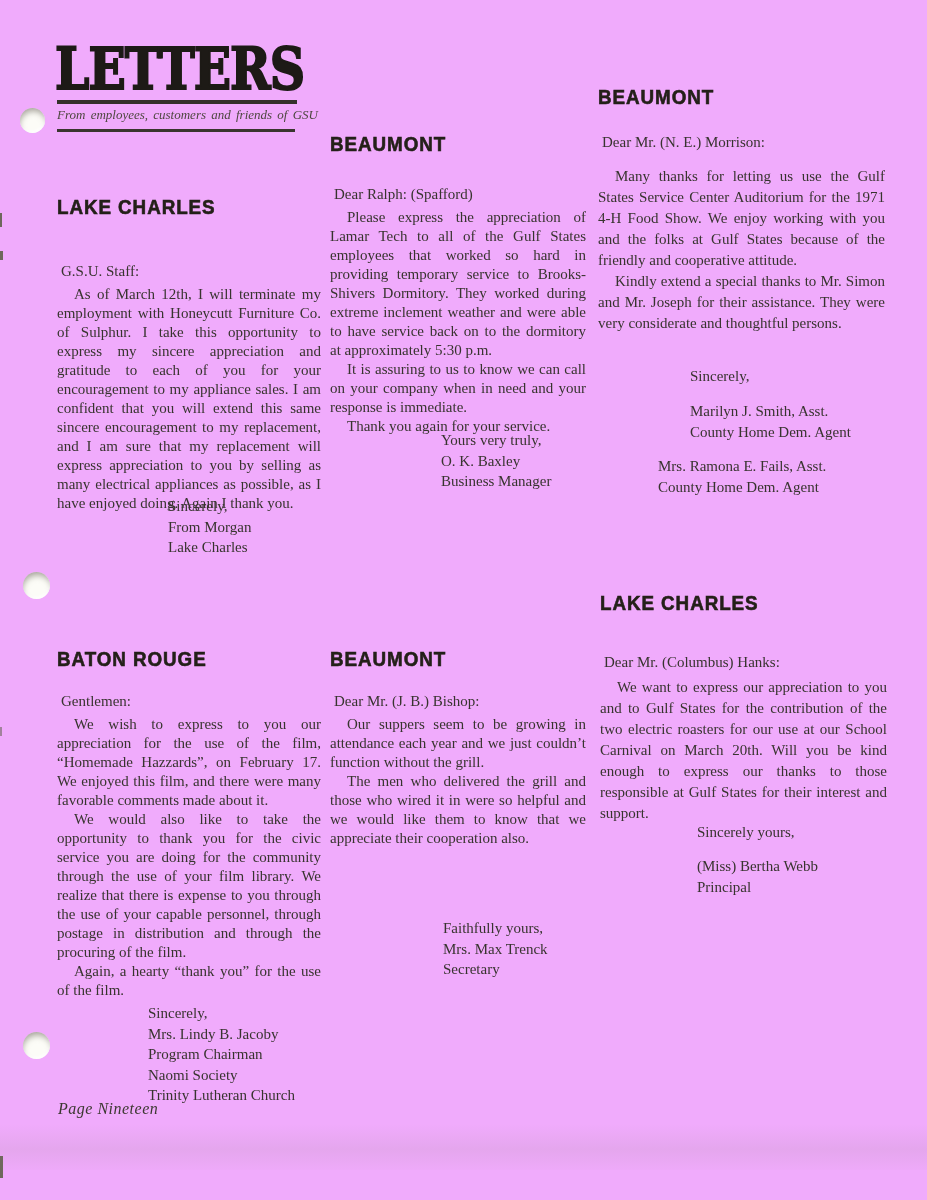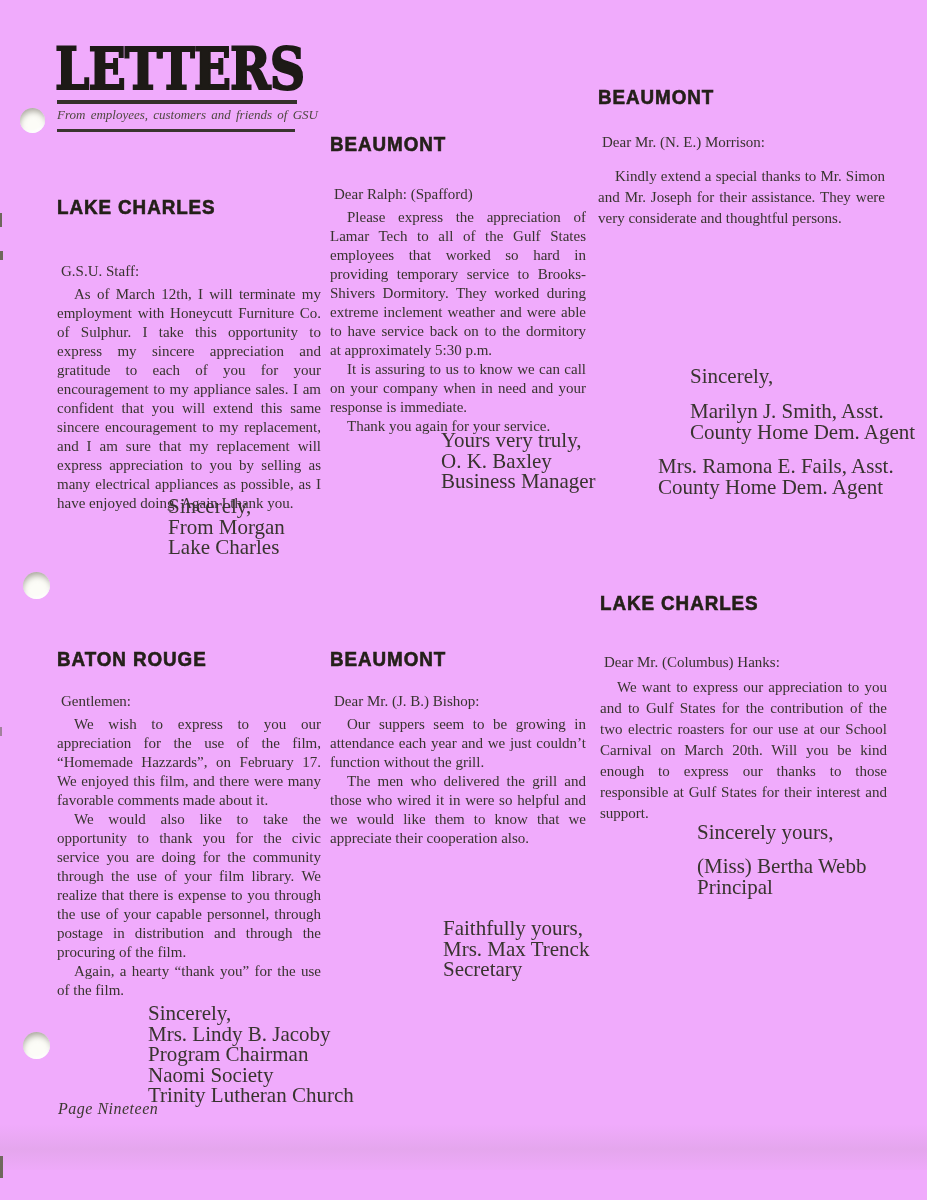--- a/index.html
+++ b/index.html
@@ -66,21 +66,21 @@
     transform: scaleX(0.94);
     transform-origin: left top;
     white-space: nowrap;
   }
   .letter-body { position: absolute; font-size: 15px; text-align: justify; }
   .letter-body p { margin: 0; text-indent: 17px; }
   .letter-body .salutation { margin: 4px; text-indent: 0; text-align: left; }
   .lh-a { line-height: 19px; }
   .lh-b { line-height: 21px; }
   .gap-after { margin-bottom: 13px !important; }
-  .closing-block { position: absolute; font-size: 21px; line-height: 20.5px; }
+  .closing-block { position: absolute; font-size: 15px; line-height: 20.5px; }
   .closing-block.lh-b { line-height: 21px; }
   .closing-line { white-space: nowrap; }
   .page-footer {
     position: absolute; left: 58px; top: 1100px;
     font-style: italic; font-size: 16px; color: #3c3831;
     letter-spacing: 0.5px;
   }
 </style>
 </head>
 <body>
@@ -120,20 +120,21 @@
   </div>
   <div class="closing-block" style="left:441px; top:430px;">
     <div class="closing-line">Yours very truly,</div>
     <div class="closing-line">O. K. Baxley</div>
     <div class="closing-line">Business Manager</div>
   </div>
 
   <div class="city-header" style="left:598px; top:86px;">BEAUMONT</div>
   <div class="letter-body lh-b" style="left:598px; top:128px; width:287px;">
     <p class="salutation gap-after">Dear Mr. (N. E.) Morrison:</p>
+    <p>Many thanks for letting us use the Gulf States Service Center Auditorium for the 1971 4-H Food Show. We enjoy working with you and the folks at Gulf States because of the friendly and cooperative attitude.</p>
     <p>Kindly extend a special thanks to Mr. Simon and Mr. Joseph for their assistance. They were very considerate and thoughtful persons.</p>
   </div>
   <div class="closing-block lh-b" style="left:690px; top:366px;">
     <div class="closing-line">Sincerely,</div>
   </div>
   <div class="closing-block lh-b" style="left:690px; top:401px;">
     <div class="closing-line">Marilyn J. Smith, Asst.</div>
     <div class="closing-line">County Home Dem. Agent</div>
   </div>
   <div class="closing-block lh-b" style="left:658px; top:456px;">

